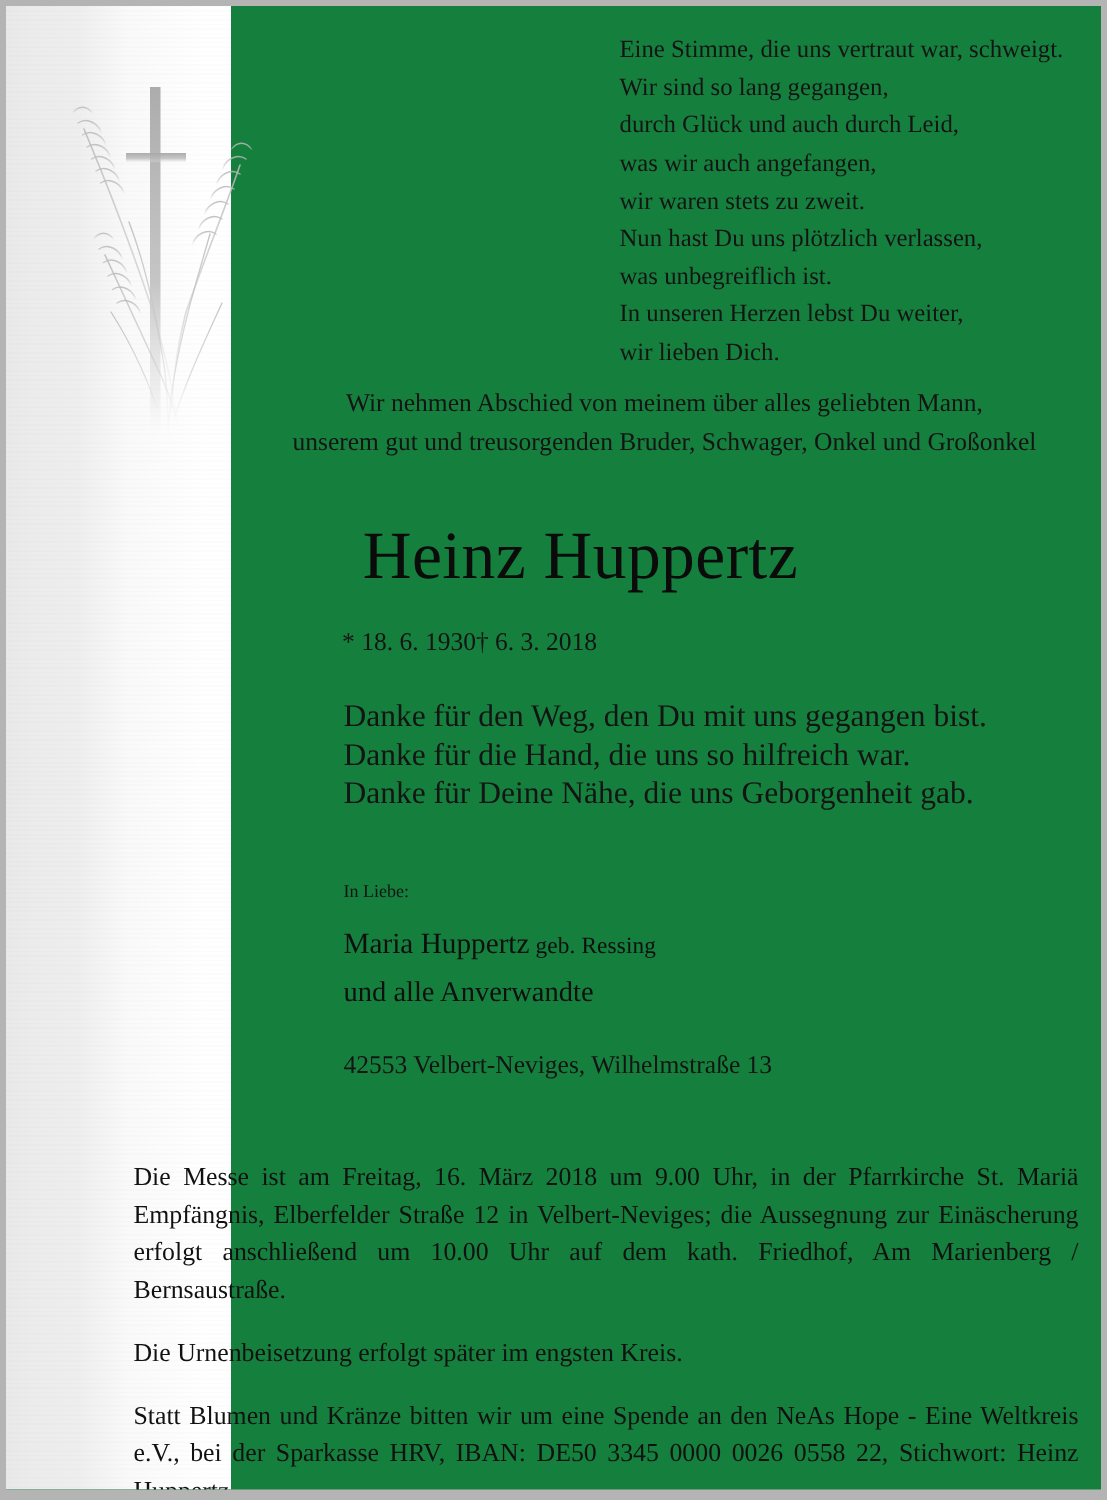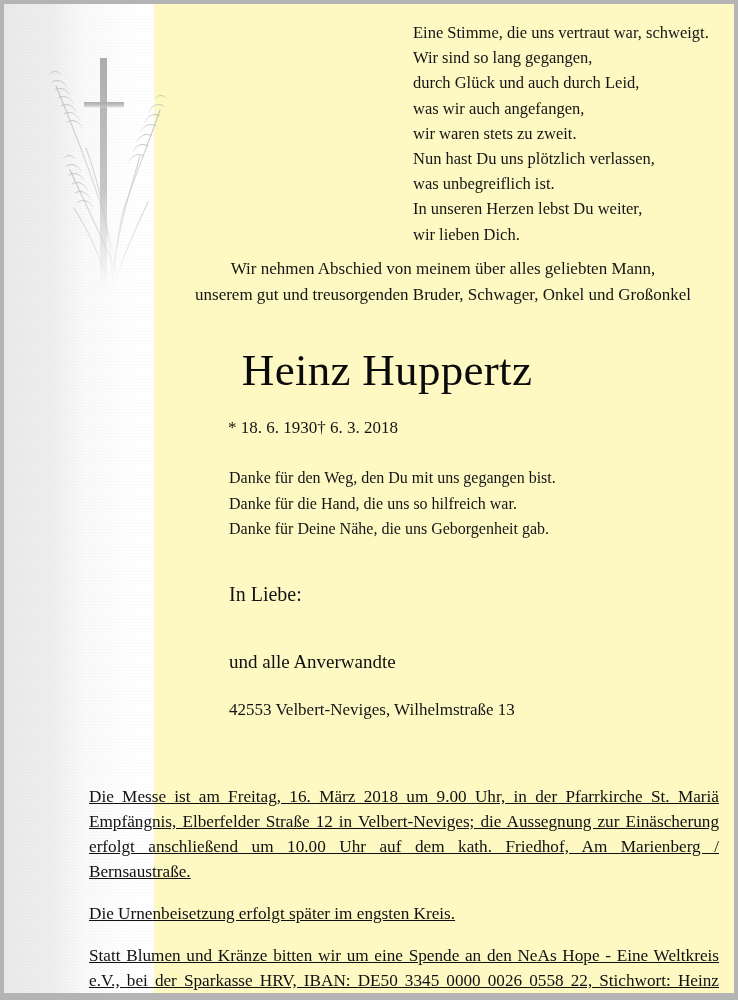--- a/index.html
+++ b/index.html
@@ -14,21 +14,21 @@
     font-family: "Liberation Serif", "DejaVu Serif", serif;
     color: #111111;
   }
 
   
   #notice-card {
     position: relative;
     box-sizing: border-box;
     width: 738px;
     height: 1000px;
-    background: #fef9c3;
+    background: #15803d;
     border-top: 4px solid #b4b4b4;
     border-right: 4px solid #b4b4b4;
     border-bottom: 7px solid #b4b4b4;
     border-left: 4px solid #b4b4b4;
     overflow: hidden;
   }
 
   
   #paper-band {
     position: absolute;
@@ -118,32 +118,32 @@
     font-size: 17px;
     line-height: 24px;
     color: #141414;
   }
 
   .thanks {
     position: absolute;
     left: 225px;
     top: 461px;
     width: 460px;
-    font-size: 16px;
+    font-size: 21px;
     line-height: 25.5px;
     color: #141414;
     white-space: nowrap;
   }
   .thanks .line { display: block; }
 
   #in-love-label {
     position: absolute;
     left: 225px;
     top: 578px;
-    font-size: 20px;
+    font-size: 12px;
     line-height: 24px;
     color: #141414;
   }
 
   #survivor-primary {
     position: absolute;
     left: 225px;
     top: 613px;
     font-size: 19.5px;
     line-height: 25px;
@@ -178,24 +178,23 @@
     position: absolute;
     left: 85px;
     top: 764px;
     width: 630px;
     font-family: "Liberation Serif", "DejaVu Serif", serif;
     font-size: 17.2px;
     line-height: 25px;
     color: #111111;
   }
   #footer-notes p {
-    margin: 16px 0 17px 0;
+    margin: 4px 0 17px 0;
     text-align: justify;
     text-justify: inter-word;
-    text-decoration: underline;
   }
   #footer-notes p:last-child { margin-bottom: 0; }
 </style>
 </head>
 <body>
 
 <div id="notice-card">
 
   <div id="paper-band"></div>
 
@@ -287,20 +286,23 @@
     <span>† 6. 3. 2018</span>
   </div>
 
   <div class="thanks">
     <span class="line">Danke für den Weg, den Du mit uns gegangen bist.</span>
     <span class="line">Danke für die Hand, die uns so hilfreich war.</span>
     <span class="line">Danke für Deine Nähe, die uns Geborgenheit gab.</span>
   </div>
 
   <div id="in-love-label">In Liebe:</div>
+  <div id="survivor-primary">
+    <span>Maria Huppertz</span><span class="maiden">&nbsp;</span><span class="maiden">geb. Ressing</span>
+  </div>
   <div id="survivor-secondary">und alle Anverwandte</div>
   <div id="survivor-address">42553 Velbert-Neviges, Wilhelmstraße 13</div>
 
   <div id="footer-notes">
     <p>Die Messe ist am Freitag, 16. März 2018 um 9.00 Uhr, in der Pfarrkirche St. Mariä Empfängnis, Elberfelder Straße 12 in Velbert-Neviges; die Aussegnung zur Einäscherung erfolgt anschließend um 10.00 Uhr auf dem kath. Friedhof, Am Marienberg / Bernsaustraße.</p>
     <p>Die Urnenbeisetzung erfolgt später im engsten Kreis.</p>
     <p>Statt Blumen und Kränze bitten wir um eine Spende an den NeAs Hope - Eine Weltkreis e.V., bei der Sparkasse HRV, IBAN: DE50 3345 0000 0026 0558 22, Stichwort: Heinz Huppertz.</p>
   </div>
 
 </div>

